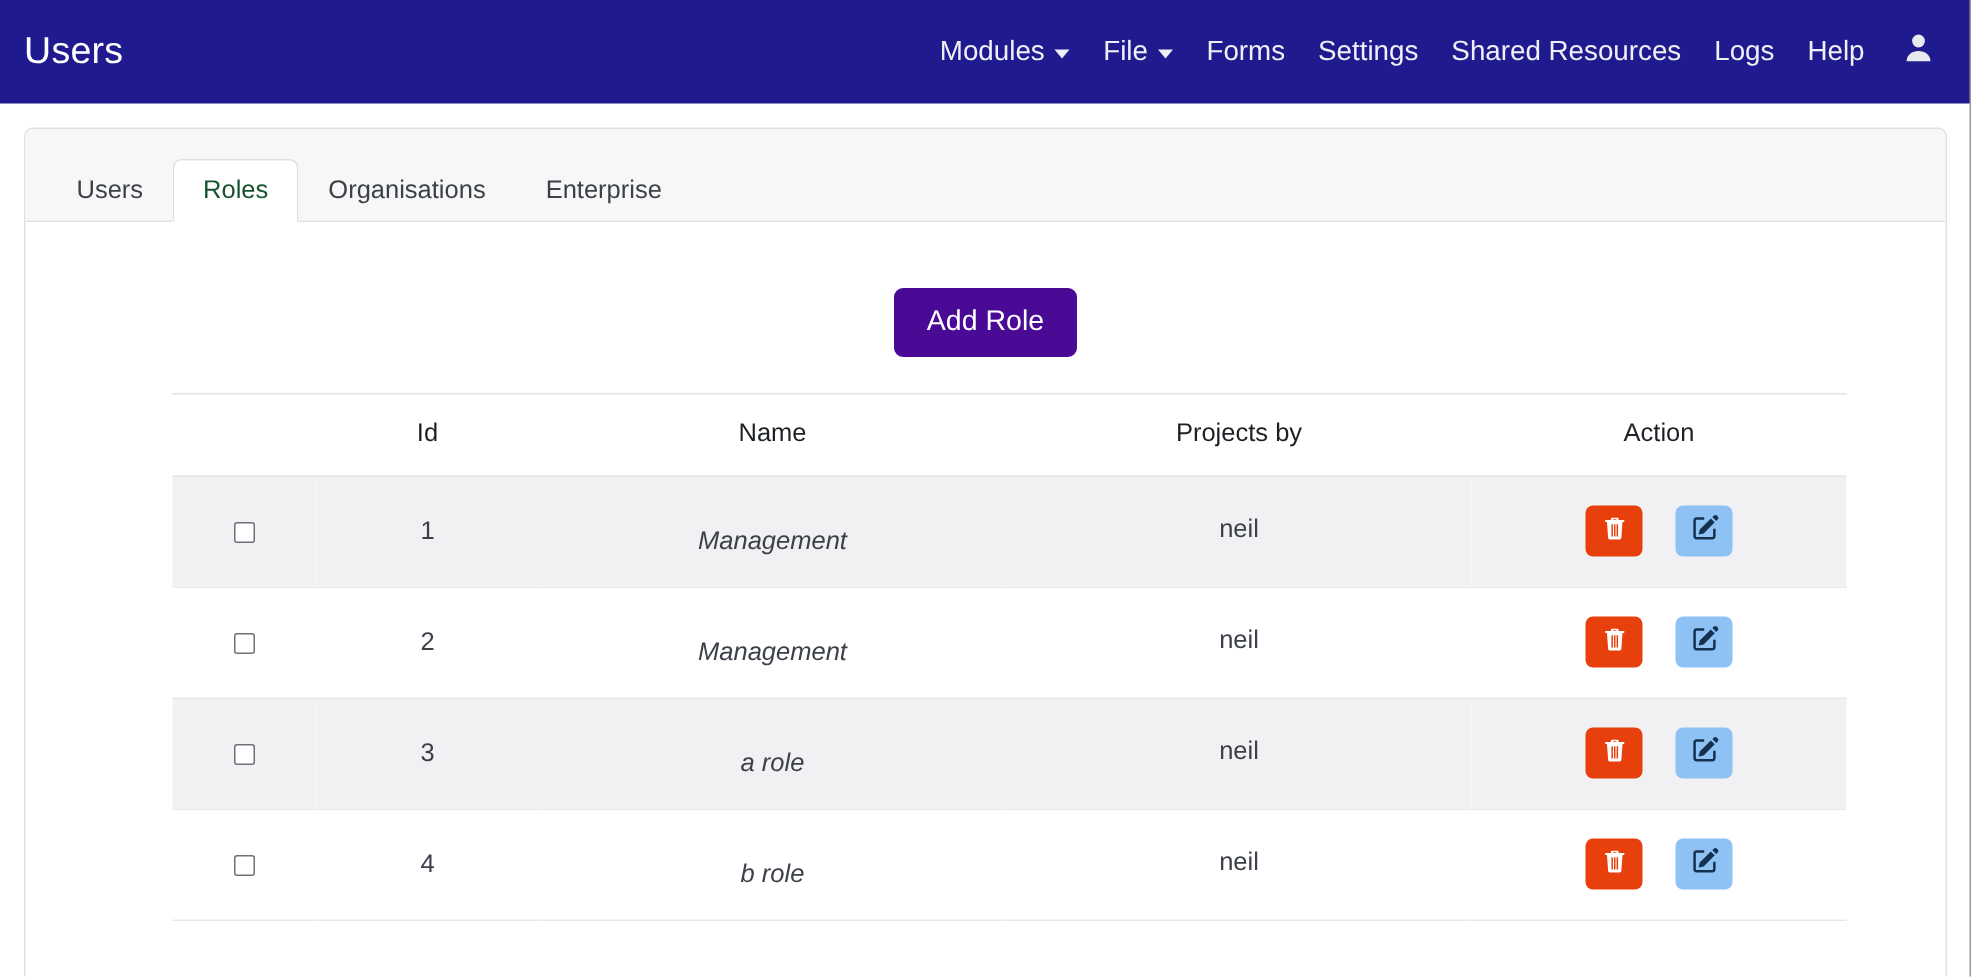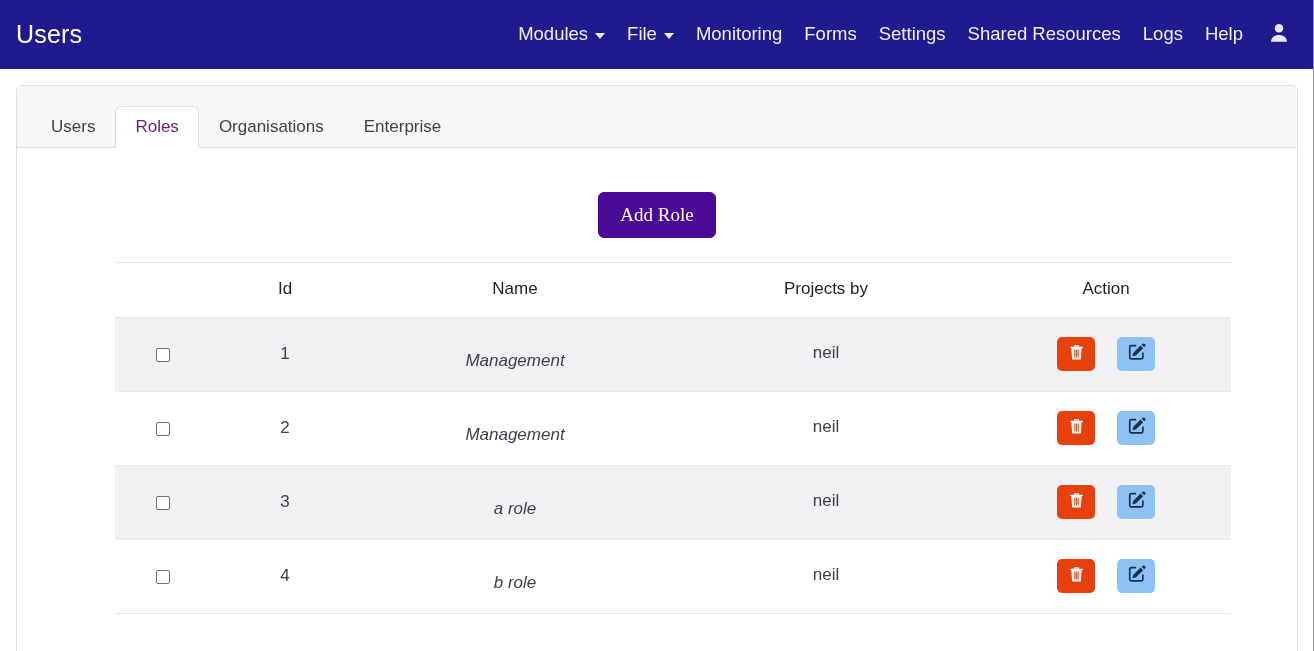--- a/index.html
+++ b/index.html
@@ -85,38 +85,38 @@
     border: 1px solid transparent;
     border-radius: 6px 6px 0 0;
     margin-bottom: -1px;
     cursor: pointer;
     white-space: nowrap;
     line-height: 1.25;
   }
   .tab.active {
     background: #ffffff;
     border-color: #dfdfe3 #dfdfe3 #ffffff;
-    color: #701a75;
+    color: #14532d;
   }
 
   .panel { padding: 0; }
 
   
   .addrow {
     display: flex;
     justify-content: center;
     padding: 44px 0 24px 0;
   }
   .btn-add {
     background: #4b0a96;
     color: #ffffff;
     border: 1px solid #4b0a96;
     border-radius: 6px;
     font-size: 19px;
-    font-family: Liberation Serif, serif;
+    font-family: Liberation Sans, sans-serif;
     padding: 11px 21px;
     line-height: 1.15;
     cursor: pointer;
   }
 
   
   .table-wrap { padding: 0 82px 0 98px; }
   table.roles {
     width: 1116px;
     border-collapse: collapse;
@@ -202,24 +202,20 @@
   <div class="nav-link">
     <span>Modules</span>
     <i class="caret"></i>
   </div>
 
   <div class="nav-link">
     <span>File</span>
     <i class="caret"></i>
   </div>
 
-  <div class="nav-link">
-    <span>Monitoring</span>
-
-  </div>
 
   <div class="nav-link">
     <span>Forms</span>
 
   </div>
 
   <div class="nav-link">
     <span>Settings</span>
 
   </div>

